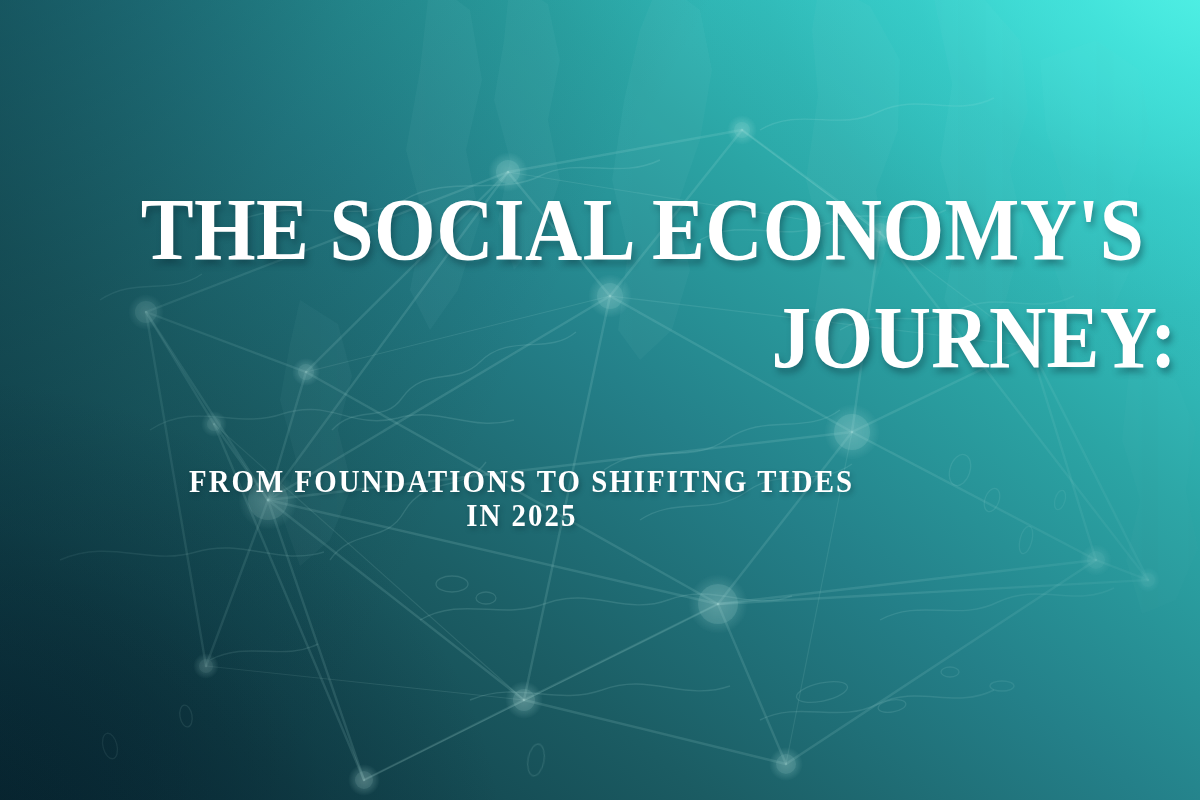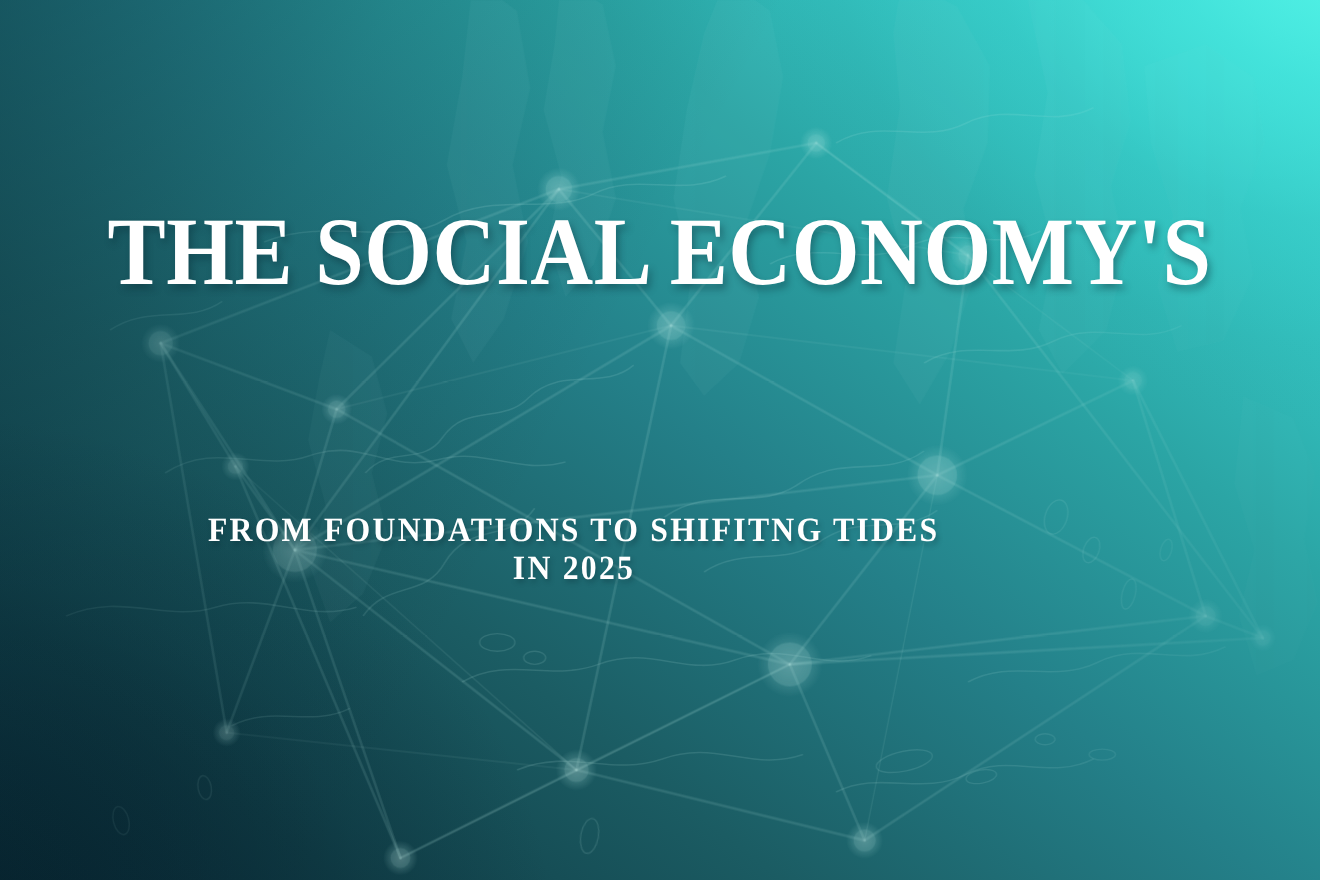--- a/index.html
+++ b/index.html
@@ -78,21 +78,21 @@
     left: 0;
     right: 0;
     top: 0;
     height: 800px;
   }
 
   .title-line {
     position: absolute;
     left: 0;
     width: 1200px;
-    text-align: center;
+    text-align: right;
     color: #ffffff;
     font-weight: 700;
     font-family: "Liberation Serif", "DejaVu Serif", serif;
     letter-spacing: 0.5px;
     text-shadow: 3px 5px 7px rgba(8,40,50,0.38);
     white-space: nowrap;
     line-height: 1;
   }
   .title-line .inner {
     display: inline-block;
@@ -302,20 +302,23 @@
       </g>
     </g>
   </svg>
 
   <div id="text-block">
 
     <div class="title-line" id="title-line-1">
       <span class="inner">THE SOCIAL ECONOMY'S</span>
     </div>
 
+    <div class="title-line" id="title-line-2">
+      <span class="inner">JOURNEY:</span>
+    </div>
 
     <div class="subtitle-line" id="subtitle-line-1">
       <span class="inner">FROM FOUNDATIONS TO SHIFITNG TIDES</span>
     </div>
 
     <div class="subtitle-line" id="subtitle-line-2">
       <span class="inner">IN 2025</span>
     </div>
 
   </div>

